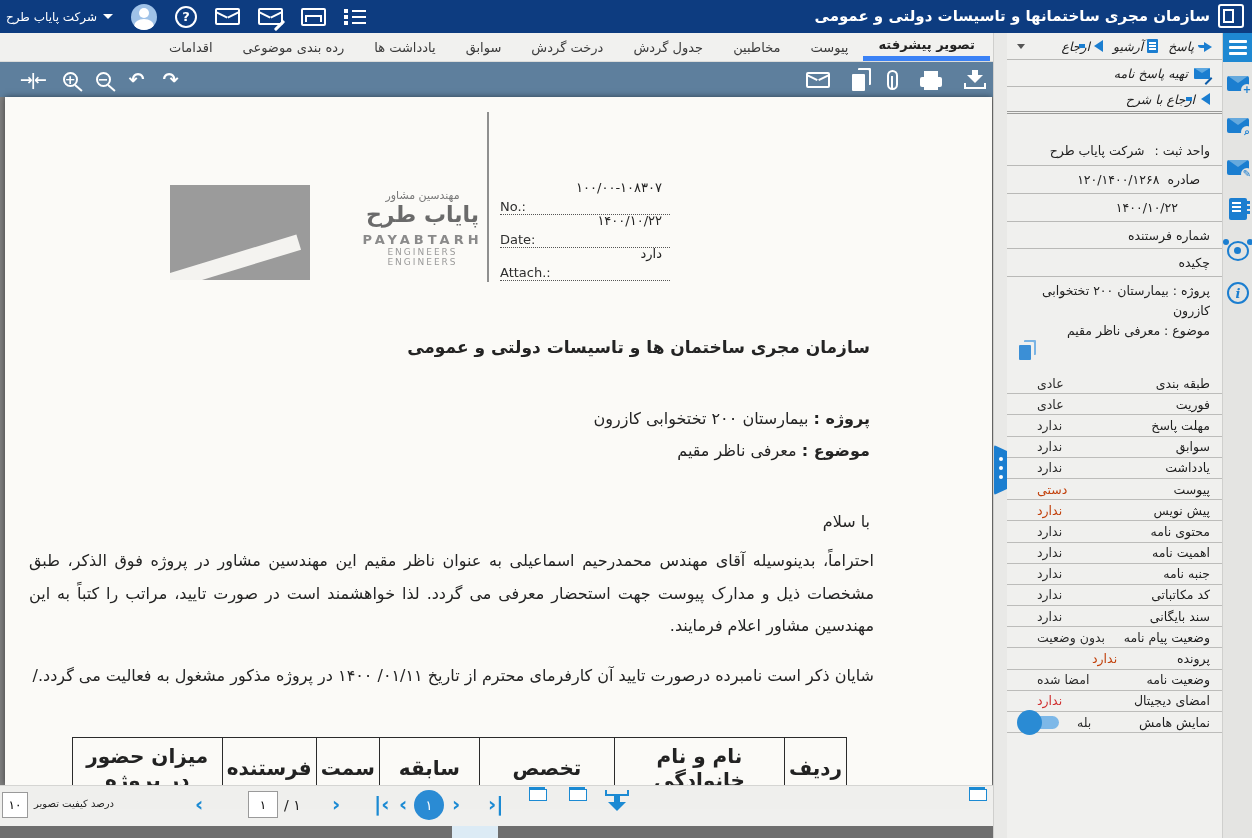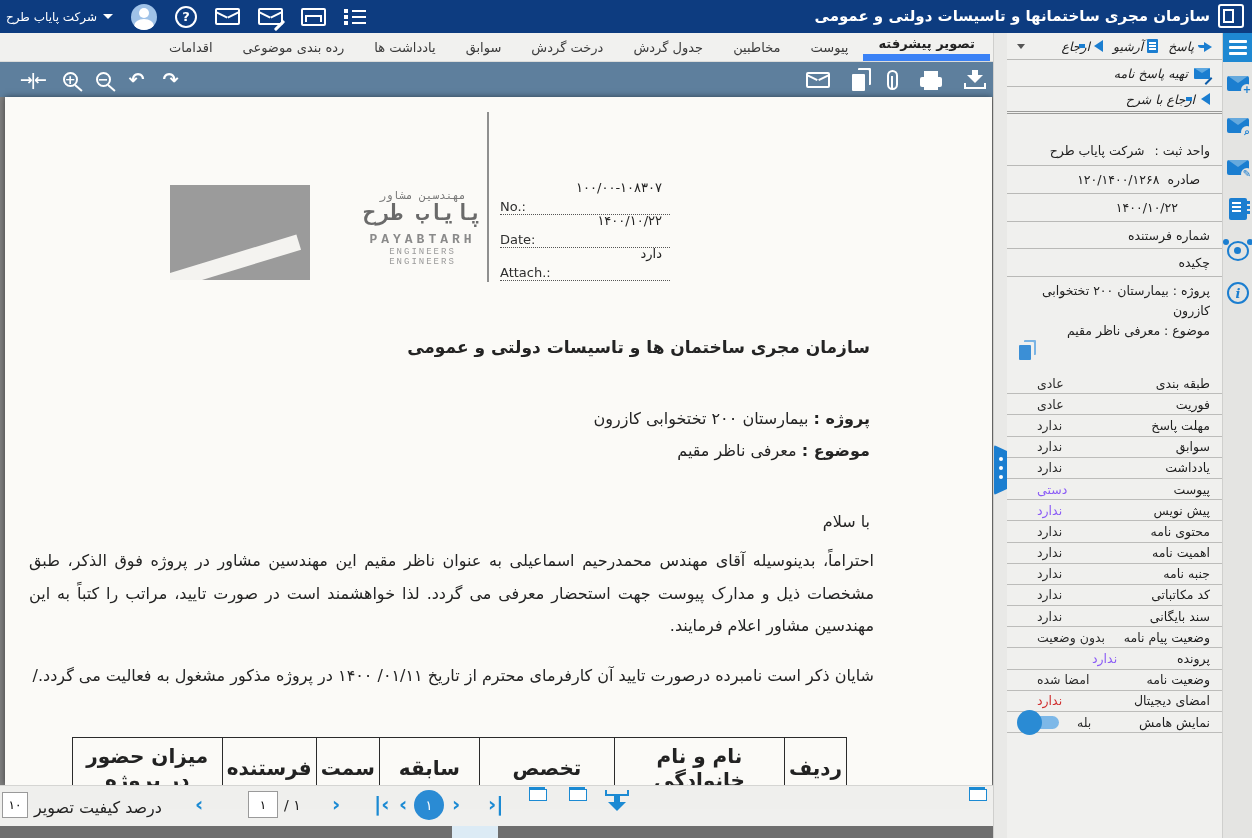--- a/index.html
+++ b/index.html
@@ -25,21 +25,21 @@
   .pen-badge { position:absolute; right:-5px; bottom:-4px; width:13px; height:3px; background:#fff; transform:rotate(-45deg); border-radius:1px; }
   .tray { position:relative; width:25px; height:18px; border:2px solid #fff; border-radius:2px; }
   .tray::after { content:""; position:absolute; left:2px; right:2px; bottom:2px; height:5px; border:2px solid #fff; border-bottom:none; }
   .listic { position:relative; width:22px; height:18px; }
   .listic::before { content:""; position:absolute; left:0; top:1px; width:4px; height:4px; background:#fff; box-shadow:0 6px 0 #fff, 0 12px 0 #fff; }
   .listic::after { content:""; position:absolute; left:8px; top:2px; width:14px; height:2px; background:#fff; box-shadow:0 6px 0 #fff, 0 12px 0 #fff; }
 
   
   .tabbar { position:absolute; left:0; top:33px; width:1000px; height:29px; background:#f1f1ef; direction:rtl; display:flex; align-items:stretch; padding-right:10px; border-bottom:1px solid #dcdcda; }
   .tab { padding:0 15px; font-size:13px; color:#3a3a3a; display:flex; align-items:center; cursor:pointer; }
-  .tab.active { color:#222; font-weight:bold; border-bottom:7px solid #3b82f6; }
+  .tab.active { color:#222; font-weight:bold; border-bottom:5px solid #3b82f6; }
 
   
   .vtoolbar { position:absolute; left:0; top:62px; width:1000px; height:35px; background:#5e7f9d; color:#fff; }
   .vt-left { position:absolute; left:20px; top:0; height:35px; display:flex; align-items:center; gap:18px; }
   .vt-right { position:absolute; right:14px; top:0; height:35px; display:flex; align-items:center; gap:22px; }
   .fit-ic { font-size:15px; font-weight:bold; letter-spacing:-2px; }
   .mag { position:relative; width:15px; height:15px; border:2px solid #fff; border-radius:50%; color:#fff; font-size:13px; font-weight:bold; display:flex; align-items:center; justify-content:center; line-height:0; }
   .mag::after { content:""; position:absolute; width:9px; height:2px; background:#fff; bottom:-4px; right:-7px; transform:rotate(40deg); }
   .rot { font-size:19px; font-weight:bold; line-height:1; }
   .copyic { position:relative; width:13px; height:17px; background:#fff; border-radius:1px; box-shadow:4px -4px 0 0 #5e7f9d, 6px -6px 0 0 #fff; margin-top:6px; }
@@ -54,21 +54,21 @@
   .dlic .trayb { position:absolute; bottom:0; left:0; width:22px; height:6px; border:2px solid #fff; border-top:none; }
   .sendic { position:relative; width:24px; height:16px; border:2px solid #fff; border-radius:2px; }
   .sendic::before { content:""; position:absolute; top:0; left:-1px; width:12px; height:2px; background:#fff; transform:rotate(26deg); transform-origin:left top; }
   .sendic::after { content:""; position:absolute; top:0; right:-1px; width:12px; height:2px; background:#fff; transform:rotate(-26deg); transform-origin:right top; }
 
   
   .docarea { position:absolute; left:0; top:97px; width:993px; height:688px; background:#7f7f7f; }
   .page { position:absolute; left:5px; top:0; width:987px; height:688px; background:#fbfaf7; box-shadow:0 0 6px rgba(0,0,0,.5); color:#242424; }
   .logo-box { position:absolute; left:165px; top:88px; width:140px; height:95px; background:#9b9b9b; overflow:hidden; }
   .logo-box::after { content:""; position:absolute; left:-18px; bottom:8px; width:150px; height:16px; background:#f4f3f0; transform:rotate(-17deg); }
-  .logo-txt { position:absolute; left:355px; top:92px; width:125px; text-align:center; direction:rtl; color:#6f6f6f;font-family:Liberation Mono, monospace; }
+  .logo-txt { position:absolute; left:355px; top:92px; width:125px; text-align:center; direction:rtl; color:#6f6f6f; }
   .logo-fa-sm { font-size:11px; color:#787878; }
   .logo-fa-lg { font-size:22px; font-weight:bold; color:#6a6a6a; line-height:1.2; }
   .logo-en { font-size:13px; letter-spacing:4px; color:#8a8a8a; font-weight:bold; margin-top:4px; }
   .logo-en-sub { font-size:9px; letter-spacing:2px; color:#9a9a9a; }
   .lh-divider { position:absolute; left:482px; top:15px; width:2px; height:170px; background:#8f8f8f; }
   .ndate { position:absolute; left:495px; top:85px; width:170px; font-size:13px; color:#333; }
   .nd-row { position:relative; height:33px; border-bottom:1px dotted #555; display:flex; align-items:flex-end; }
   .nd-label { font-size:13px; color:#2e2e2e; }
   .nd-val { position:absolute; right:8px; top:-2px; font-size:13px; direction:ltr; color:#222; }
   .to1 { position:absolute; right:122px; top:240px; direction:rtl; font-size:17px; font-weight:bold; }
@@ -78,21 +78,21 @@
   .subjline { position:absolute; right:122px; top:344px; direction:rtl; font-size:16px; }
   .salut { position:absolute; right:122px; top:415px; direction:rtl; font-size:16px; }
   .para1 { position:absolute; right:118px; top:448px; width:845px; direction:rtl; text-align:justify; font-size:16px; line-height:32.5px; }
   .para2 { position:absolute; right:118px; top:563px; width:845px; direction:rtl; text-align:justify; font-size:16px; line-height:32.5px; }
   .ltable { position:absolute; right:145px; top:640px; direction:rtl; border-collapse:collapse; }
   .ltable th { border:1.5px solid #2b2b2b; font-size:20px; font-weight:600; padding:6px 4px; background:transparent; color:#222; }
 
   
   .bottombar { position:absolute; left:0; top:785px; width:1000px; height:24px; background:#efefed; border-top:1px solid #d5d5d3; }
   .q-input { position:absolute; left:2px; top:6px; width:26px; height:26px; border:1px solid #9a9a9a; background:#fff; font-size:12px; text-align:center; font-family:"DejaVu Sans", sans-serif; }
-  .q-label { position:absolute; left:34px; top:12px; font-size:16px; direction:rtl; color:#222; }
+  .q-label { position:absolute; left:34px; top:12px; font-size:10px; direction:rtl; color:#222; }
   .chev { color:#1b8ad3; font-weight:bold; font-size:20px; line-height:1; cursor:pointer; }
   .bb-item { position:absolute; top:8px; }
   .pg-input { position:absolute; left:248px; top:5px; width:30px; height:27px; border:1px solid #9a9a9a; background:#fff; text-align:center; font-size:12px; font-family:"DejaVu Sans", sans-serif; }
   .pg-total { position:absolute; left:284px; top:11px; font-size:14px; color:#222; }
   .pg-circle { position:absolute; left:414px; top:4px; width:30px; height:30px; border-radius:50%; background:#2a8bd4; color:#fff; display:flex; align-items:center; justify-content:center; font-size:13px; cursor:pointer; }
   .bprint { position:relative; width:24px; height:12px; background:#1b8ad3; border-radius:2px; margin-top:6px; cursor:pointer; }
   .bprint::before { content:""; position:absolute; top:-7px; left:4px; width:16px; height:7px; background:#1b8ad3; }
   .bprint::after { content:""; position:absolute; bottom:-7px; left:4px; width:16px; height:10px; background:#fff; border:1.5px solid #1b8ad3; }
   .bdl { position:relative; width:24px; height:20px; }
   .bdl::before { content:""; position:absolute; top:0; left:9px; width:6px; height:7px; background:#1b8ad3; }
@@ -131,21 +131,21 @@
   .sb-unit .val { font-weight:normal; }
   .sb-sadere { height:28px; display:flex; align-items:center; gap:8px; padding:0 22px; border-bottom:1px solid #b9b9b7; }
   .sb-date { height:28px; display:flex; align-items:center; padding:0 44px; border-bottom:1px solid #b9b9b7; }
   .sb-simple { height:27px; display:flex; align-items:center; padding:0 12px; border-bottom:1px solid #b9b9b7; }
   .sb-proj { padding:4px 12px 2px; line-height:20px; font-size:12.5px; }
   .sb-copyrow { height:30px; position:relative; }
   .copy-blue { position:absolute; left:12px; top:2px; width:12px; height:15px; background:#3b8fd6; border-radius:1px; box-shadow:3px -3px 0 0 #f0f0ee, 5px -5px 0 0 #7ab4e4; cursor:pointer; }
   .srow { height:21.2px; display:flex; align-items:center; justify-content:space-between; padding:0 12px 0 30px; border-bottom:1px solid #bcbcba; }
   .srow .lbl { color:#1e1e1e; }
   .srow .val { color:#2c2c2c; }
-  .srow .val.blue, .blue { color:#8b5cf6; }
+  .srow .val.blue, .blue { color:#c2410c; }
   .srow .val.red { color:#d03030; }
   .srow.mid { padding-left:85px; }
   .srow.toggle-row { padding-left:12px; }
   .toggle-wrap { display:flex; align-items:center; gap:18px; }
   .toggle { position:relative; width:40px; height:13px; background:#7db8e8; border-radius:7px; cursor:pointer; }
   .toggle .knob { position:absolute; left:-2px; top:-6px; width:25px; height:25px; border-radius:50%; background:#2a8bd4; }
   .num { direction:ltr; unicode-bidi:isolate; }
 
   
   .rstrip { position:absolute; left:1222px; top:33px; width:30px; height:805px; background:#e4e4e2; border-left:1px solid #cfcfcd; }

